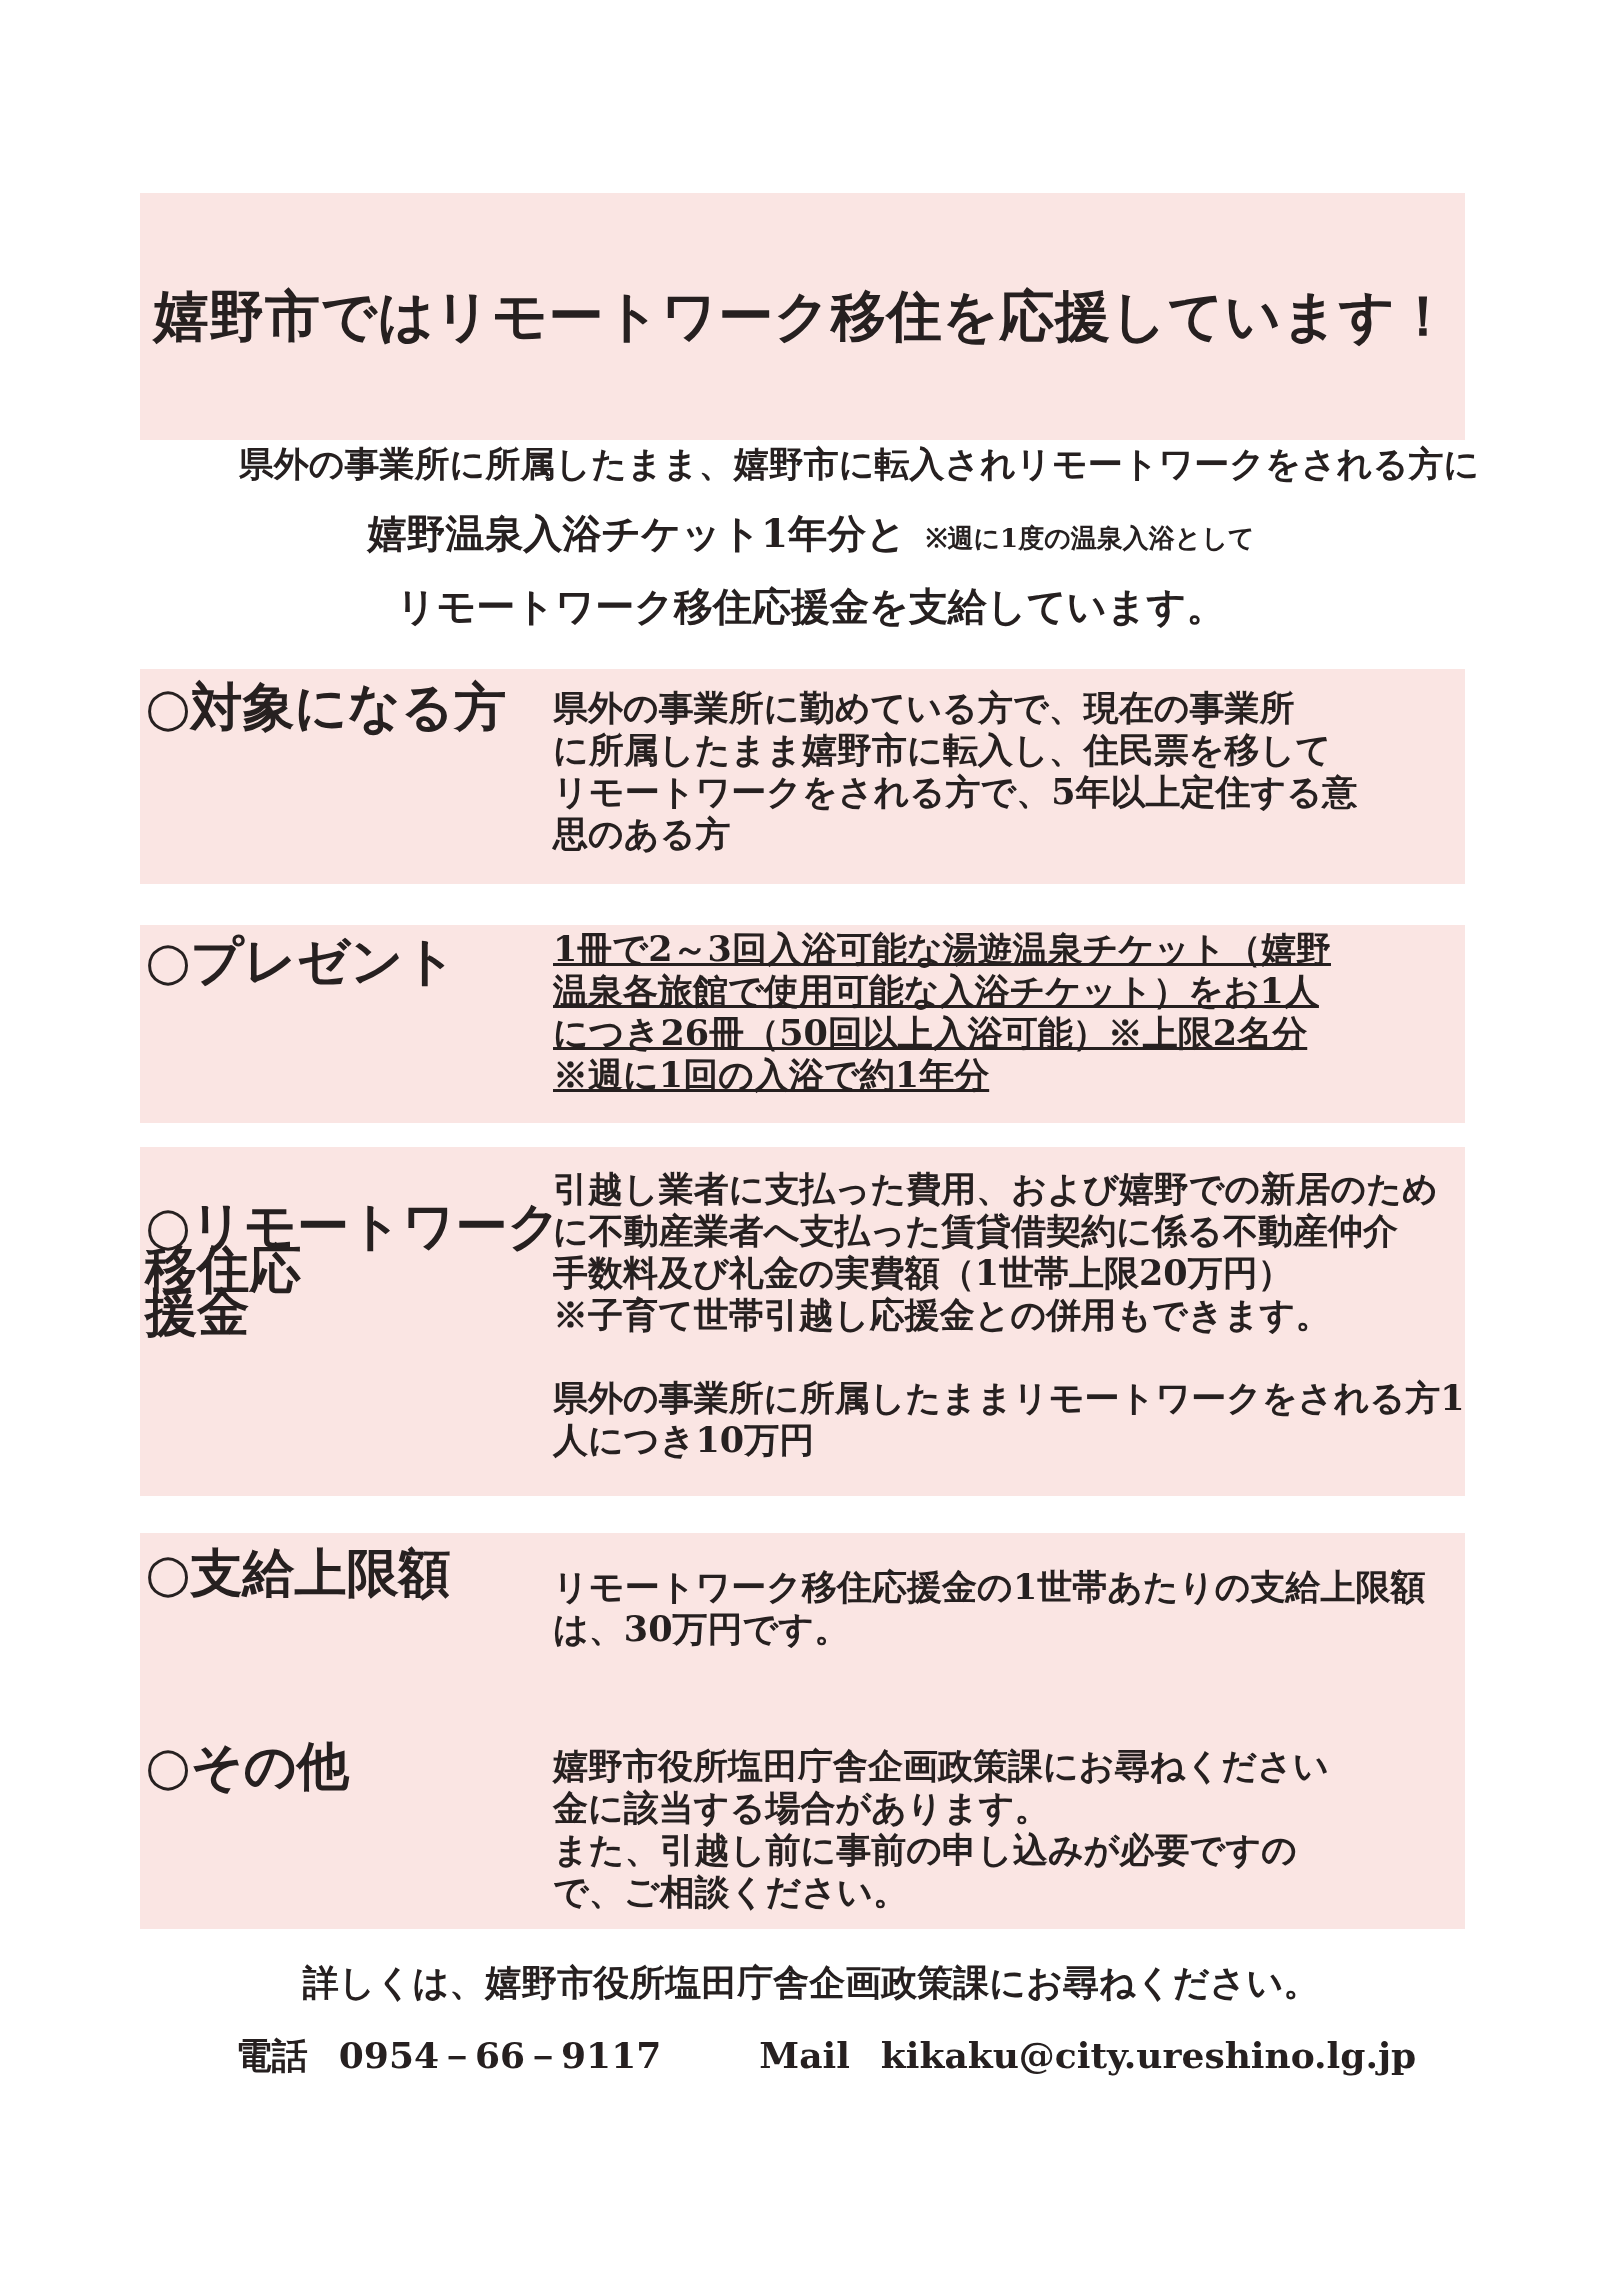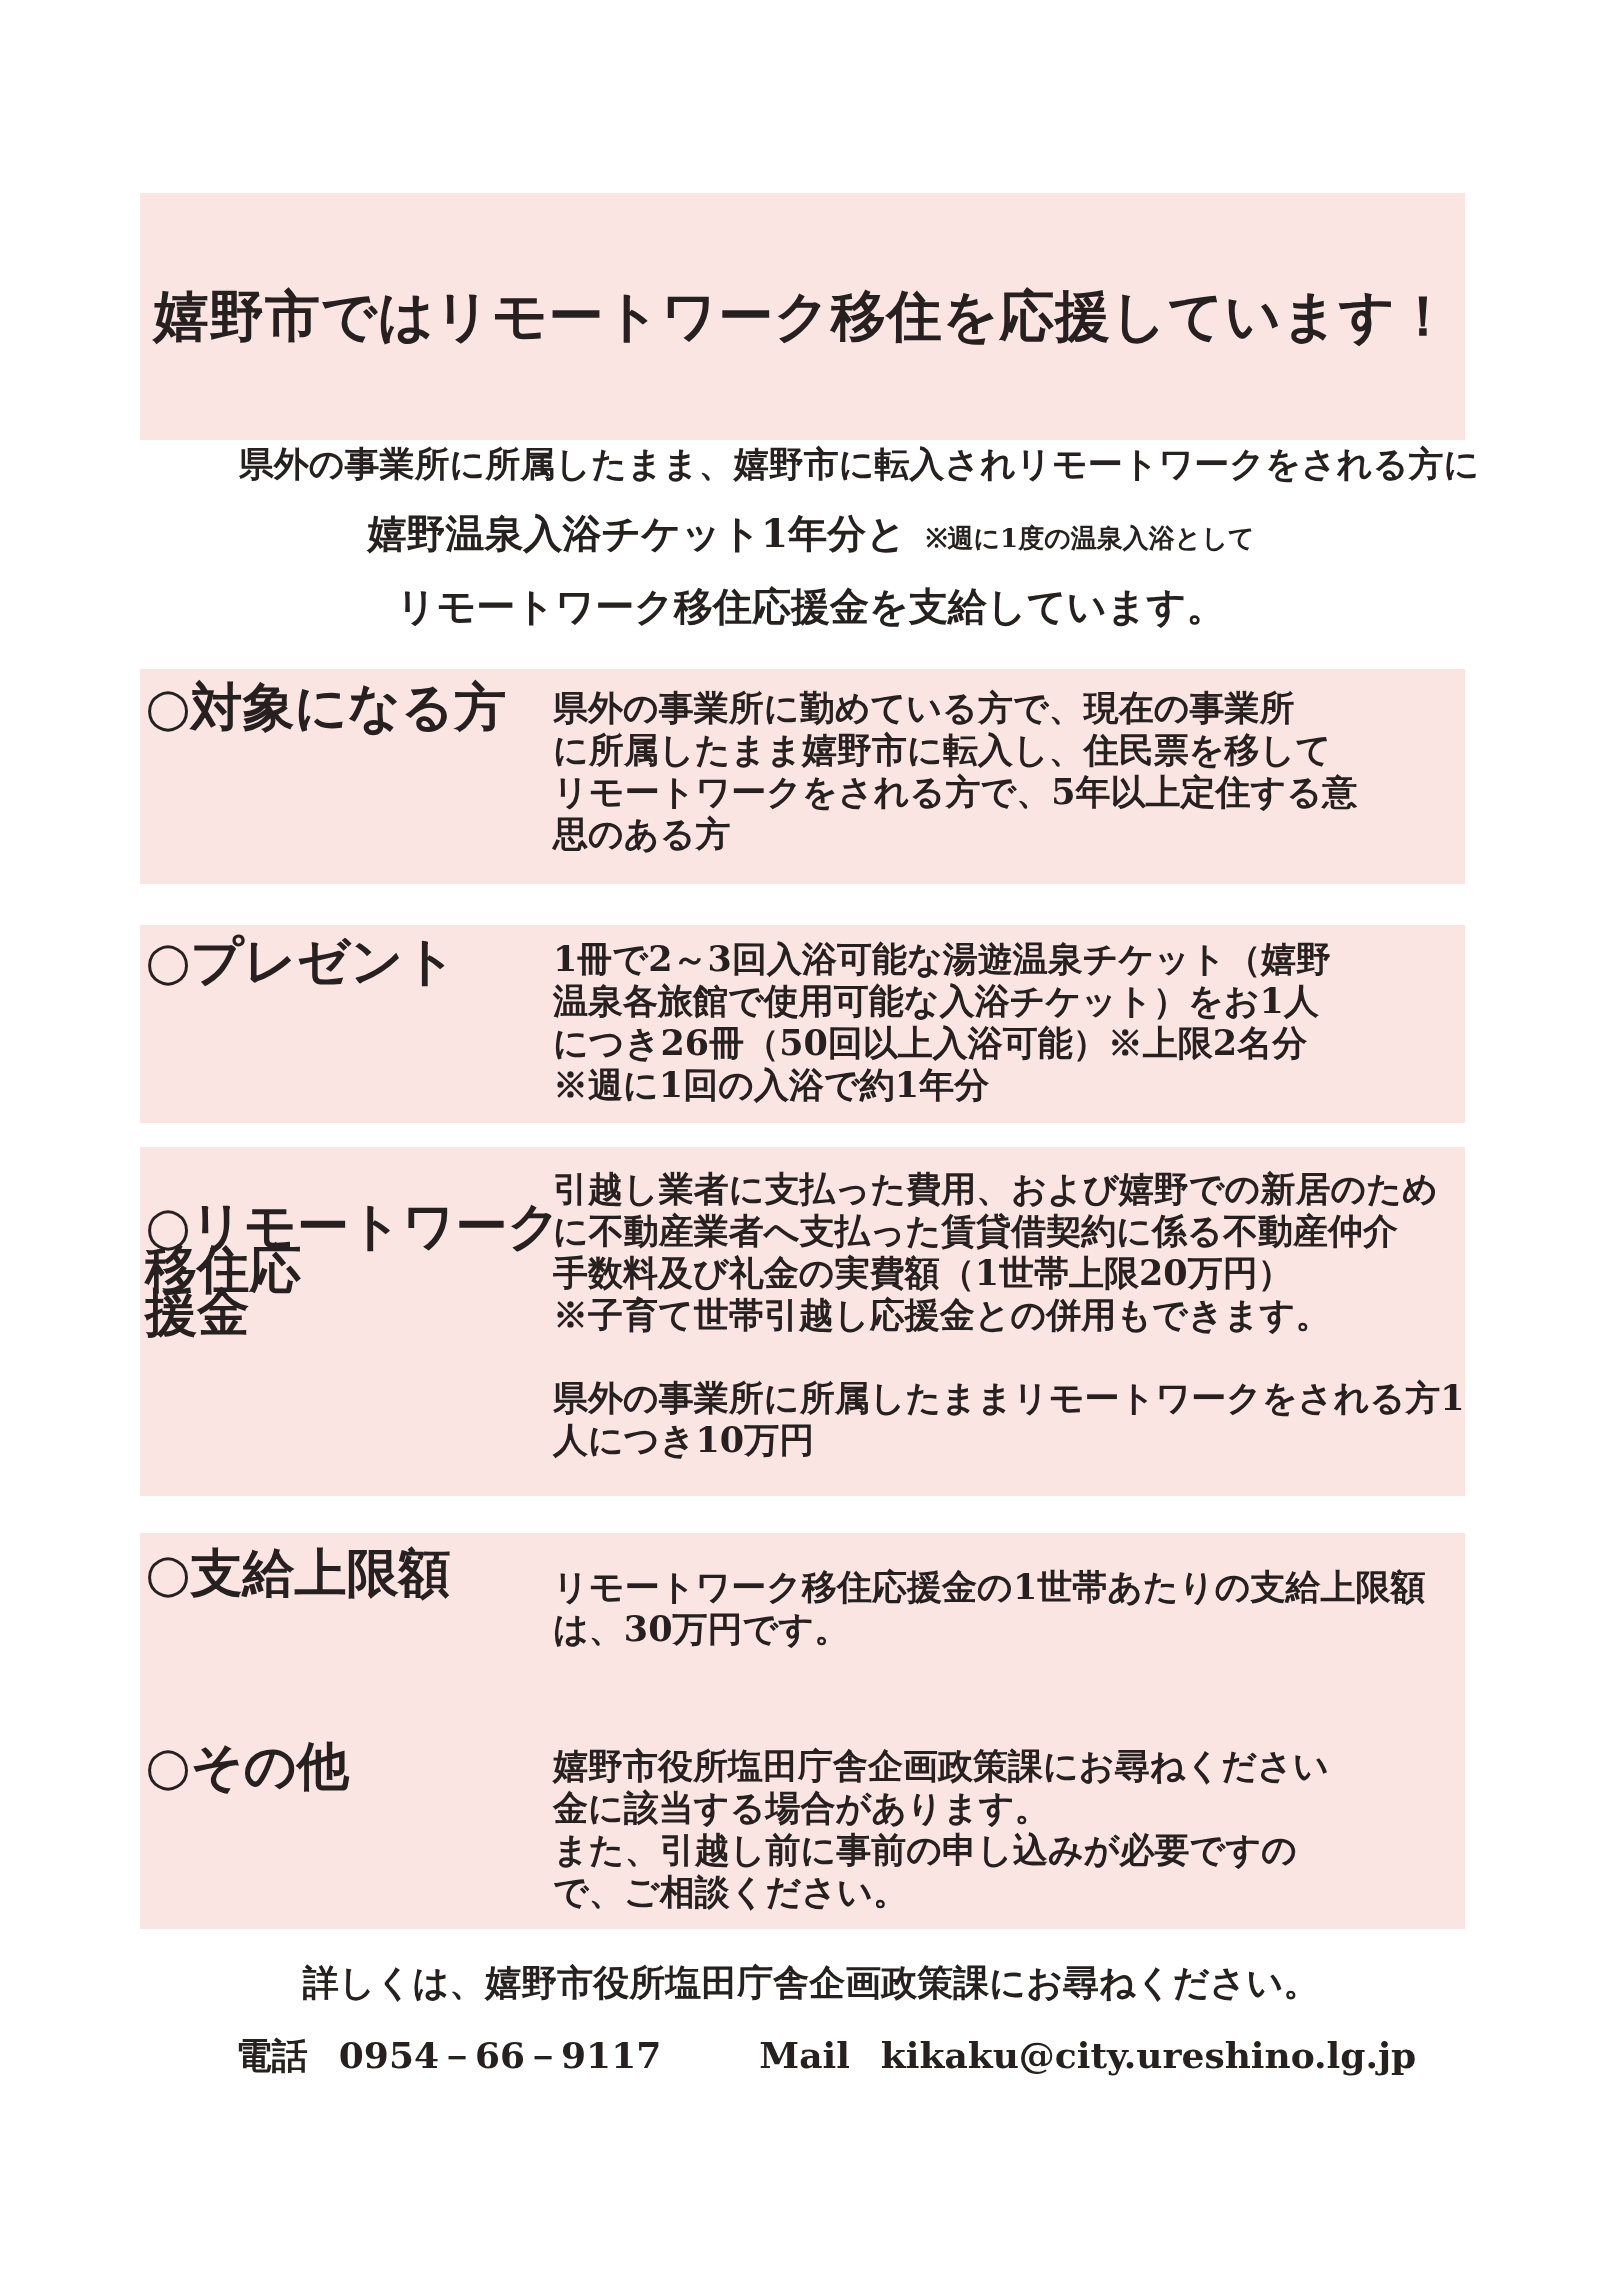--- a/index.html
+++ b/index.html
@@ -78,21 +78,21 @@
   <section class="block" style="top:669px;height:215px;">
     <div class="label" style="top:15.7px;">○対象になる方</div>
     <div class="body" style="top:18px;">県外の事業所に勤めている方で、現在の事業所
 に所属したまま嬉野市に転入し、住民票を移して
 リモートワークをされる方で、5年以上定住する意
 思のある方</div>
   </section>
 
   <section class="block" style="top:925px;height:198px;">
     <div class="label" style="top:14.4px;">○プレゼント</div>
-    <div class="body" style="top:13px;">1冊で2～3回入浴可能な湯遊温泉チケット（嬉野
+    <div class="body" style="top:3px;text-decoration:underline;">1冊で2～3回入浴可能な湯遊温泉チケット（嬉野
 温泉各旅館で使用可能な入浴チケット）をお1人
 につき26冊（50回以上入浴可能）※上限2名分
 ※週に1回の入浴で約1年分</div>
   </section>
 
   <section class="block" style="top:1147px;height:349px;">
     <div class="label" style="top:57px;">○リモートワーク移住応
 援金</div>
     <div class="body" style="top:21px;">引越し業者に支払った費用、および嬉野での新居のため
 に不動産業者へ支払った賃貸借契約に係る不動産仲介

